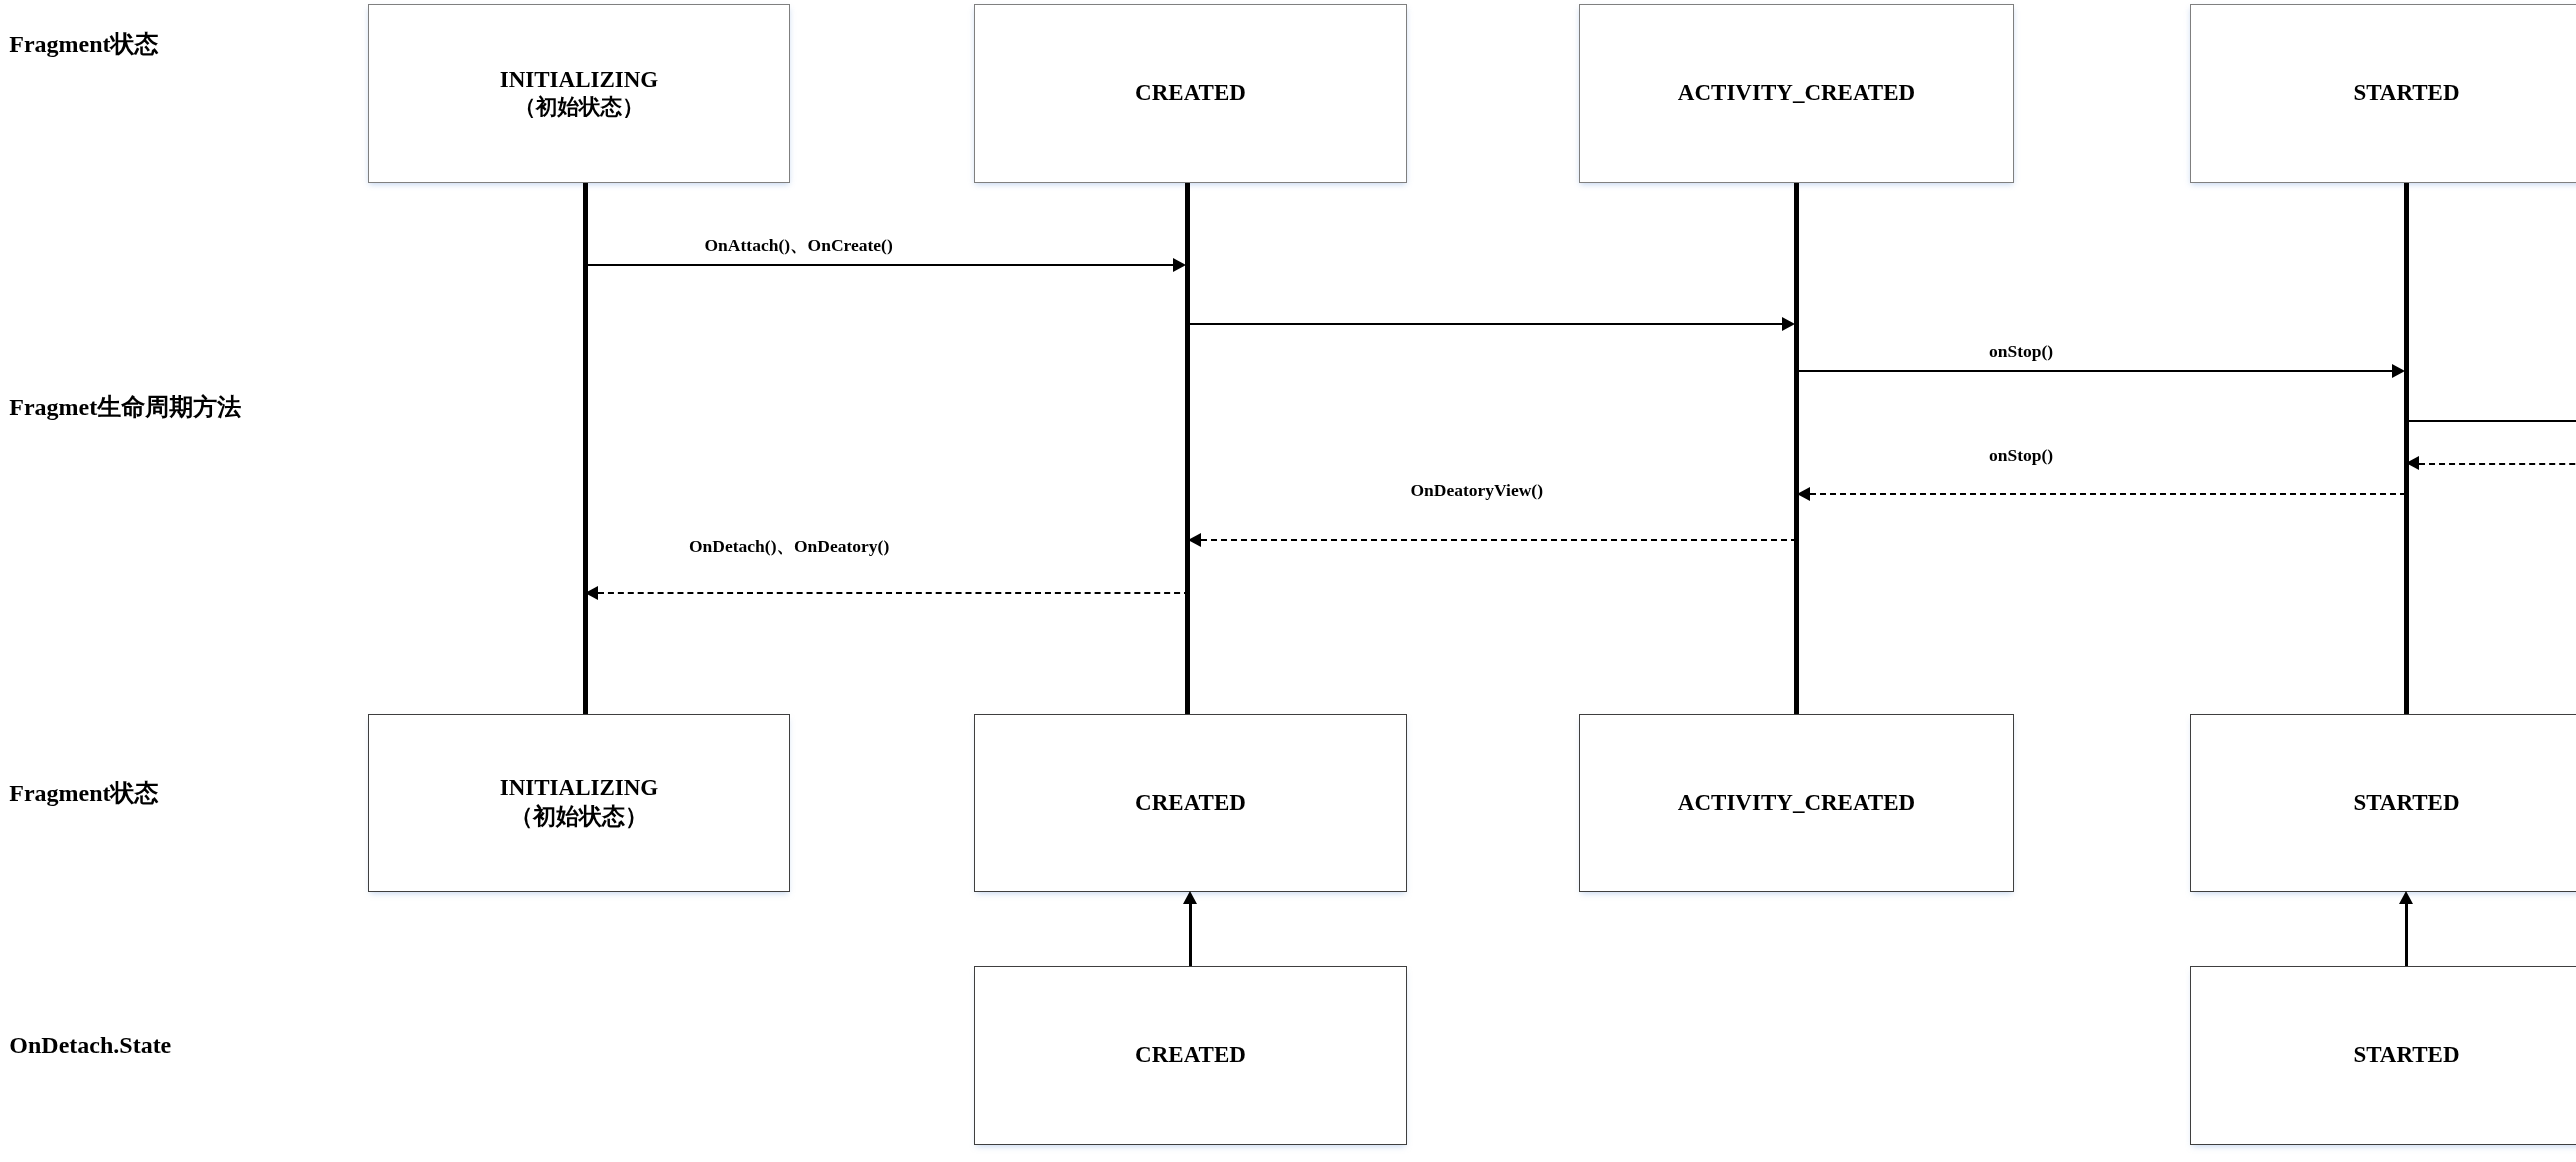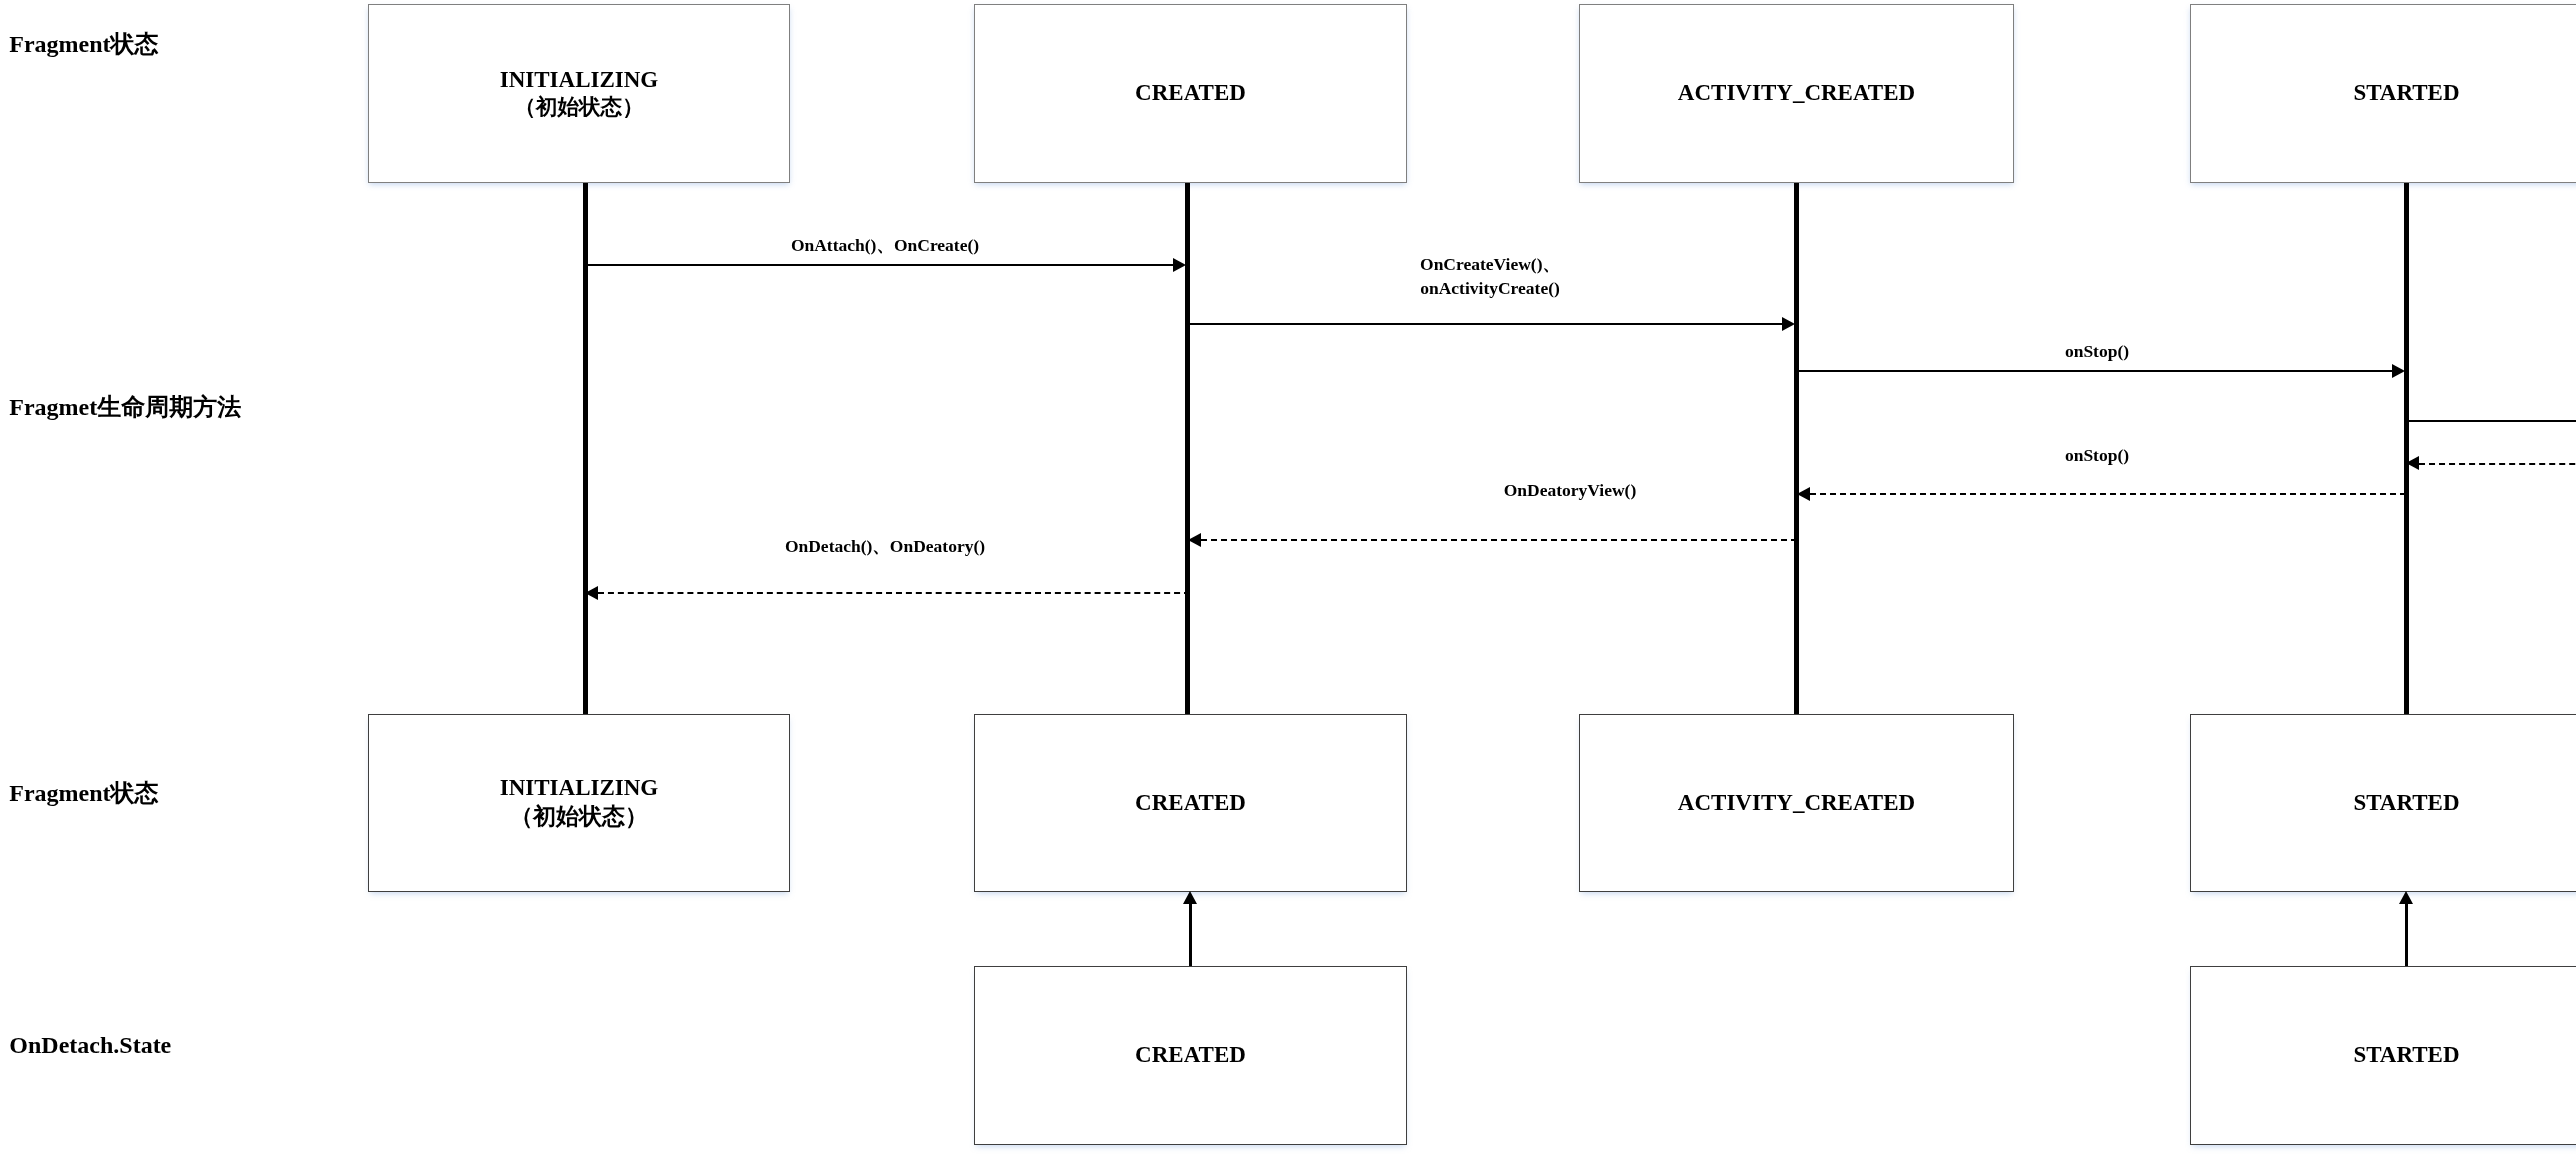--- a/index.html
+++ b/index.html
@@ -106,21 +106,21 @@
   }
 
   
   .msg-label {
     position: absolute;
     font-weight: bold;
     font-size: 17.5px;
     line-height: 1.35;
     color: #000000;
     white-space: pre-line;
-    text-align: center;
+    text-align: left;
     transform: translateX(-50%);
   }
 
   
   .connector {
     position: absolute;
     width: 2.6px;
     background: #000000;
   }
 </style>
@@ -156,22 +156,20 @@
 
   <div class="lifeline" style="left:583px; top:183px; height:531px;"></div>
   <div class="lifeline" style="left:1185px; top:183px; height:531px;"></div>
   <div class="lifeline" style="left:1794px; top:183px; height:531px;"></div>
   <div class="lifeline" style="left:2404px; top:183px; height:531px;"></div>
 
   <div class="msg-label" style="left:885px; top:234px; width:361px;">OnAttach()、OnCreate()</div>
   <div class="msg" style="left:585px; top:264px; width:590px;"></div>
   <div class="arrowhead right" style="left:1173px; top:258px;"></div>
 
-  <div class="msg-label" style="left:1490px; top:253px; width:330px;">OnCreateView()、
-onActivityCreate()</div>
   <div class="msg" style="left:1188px; top:323px; width:596px;"></div>
   <div class="arrowhead right" style="left:1782px; top:317px;"></div>
 
   <div class="msg-label" style="left:2097px; top:340px; width:216px;">onStop()</div>
   <div class="msg" style="left:1797px; top:370px; width:597px;"></div>
   <div class="arrowhead right" style="left:2392px; top:364px;"></div>
 
   <div class="msg" style="left:2406px; top:420px; width:598px;"></div>
 
   <div class="msg dashed" style="left:2419px; top:463px; width:597px;"></div>

